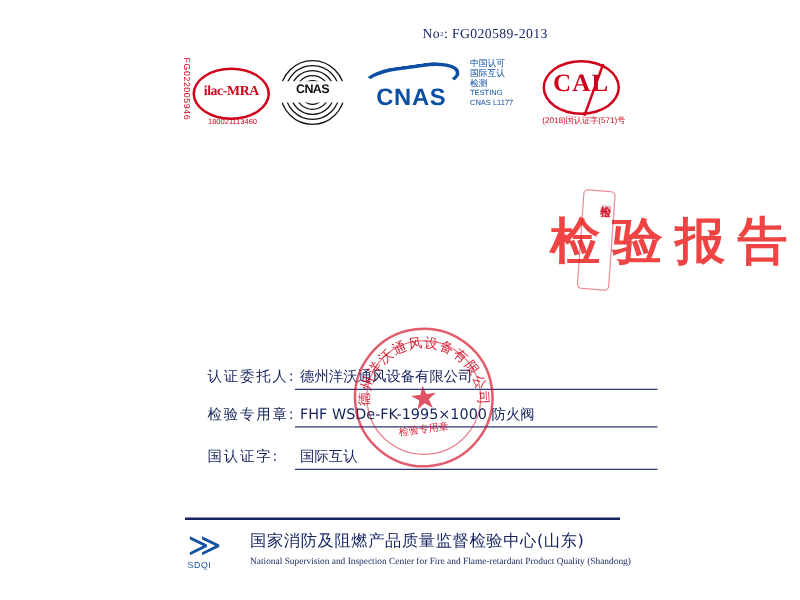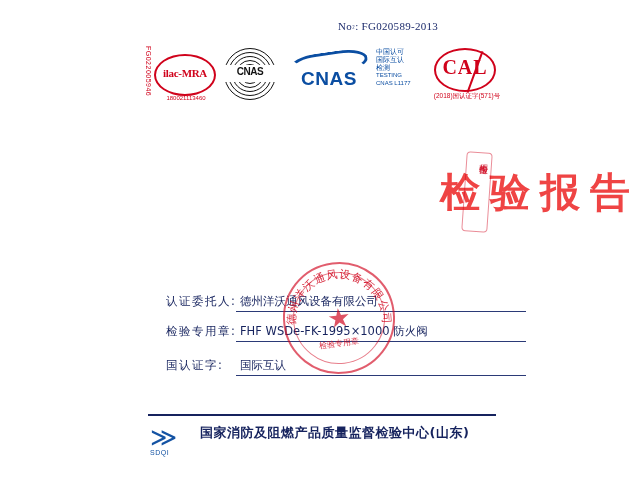--- a/index.html
+++ b/index.html
@@ -399,21 +399,21 @@
     left: 2px; top: 23px;
     font-size: 7px;
     color: #1453a3;
     letter-spacing: 0.5px;
     font-family: "Liberation Sans", sans-serif;
   }
   .footer .cn {
     position: absolute;
     left: 52px; top: 2px;
     font-size: 13px;
-    font-weight: bold;
+    font-weight: normal;
     color: #16235e;
     white-space: nowrap;
     letter-spacing: 0.5px;
     font-family: "DejaVu Sans", sans-serif;
   }
   .footer .en {
     position: absolute;
     left: 52px; top: 22px;
     font-size: 7.5px;
     color: #16235e;
@@ -507,15 +507,16 @@
   </svg>
   <div class="stamp-bottom">检验专用章</div>
 
   <div class="footer-rule"></div>
   <div class="footer">
     <div class="sdqi">
       <div class="mark">≫</div>
       <div class="name">SDQI</div>
     </div>
     <div class="cn">国家消防及阻燃产品质量监督检验中心(山东)</div>
+    <div class="en">National Supervision and Inspection Center for Fire and Flame-retardant Product Quality (Shandong)</div>
   </div>
 
 </div>
 
 </body></html>

